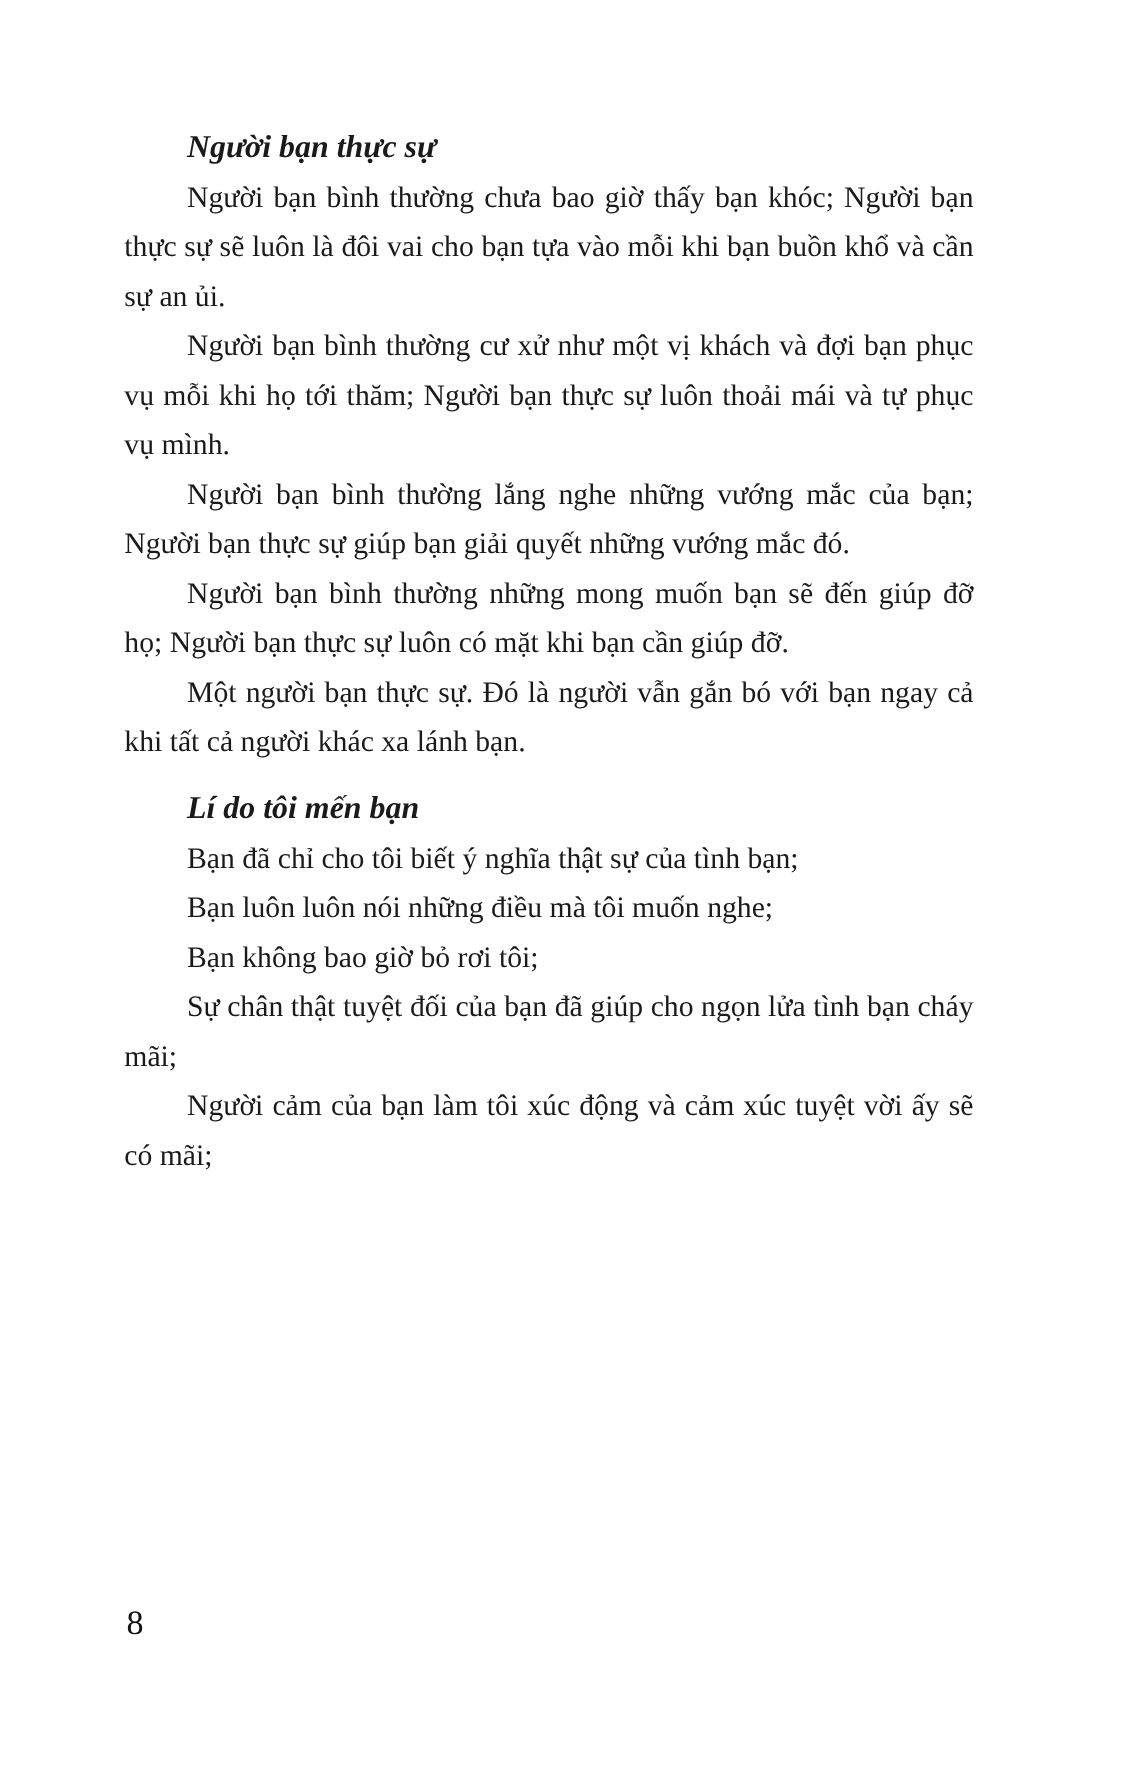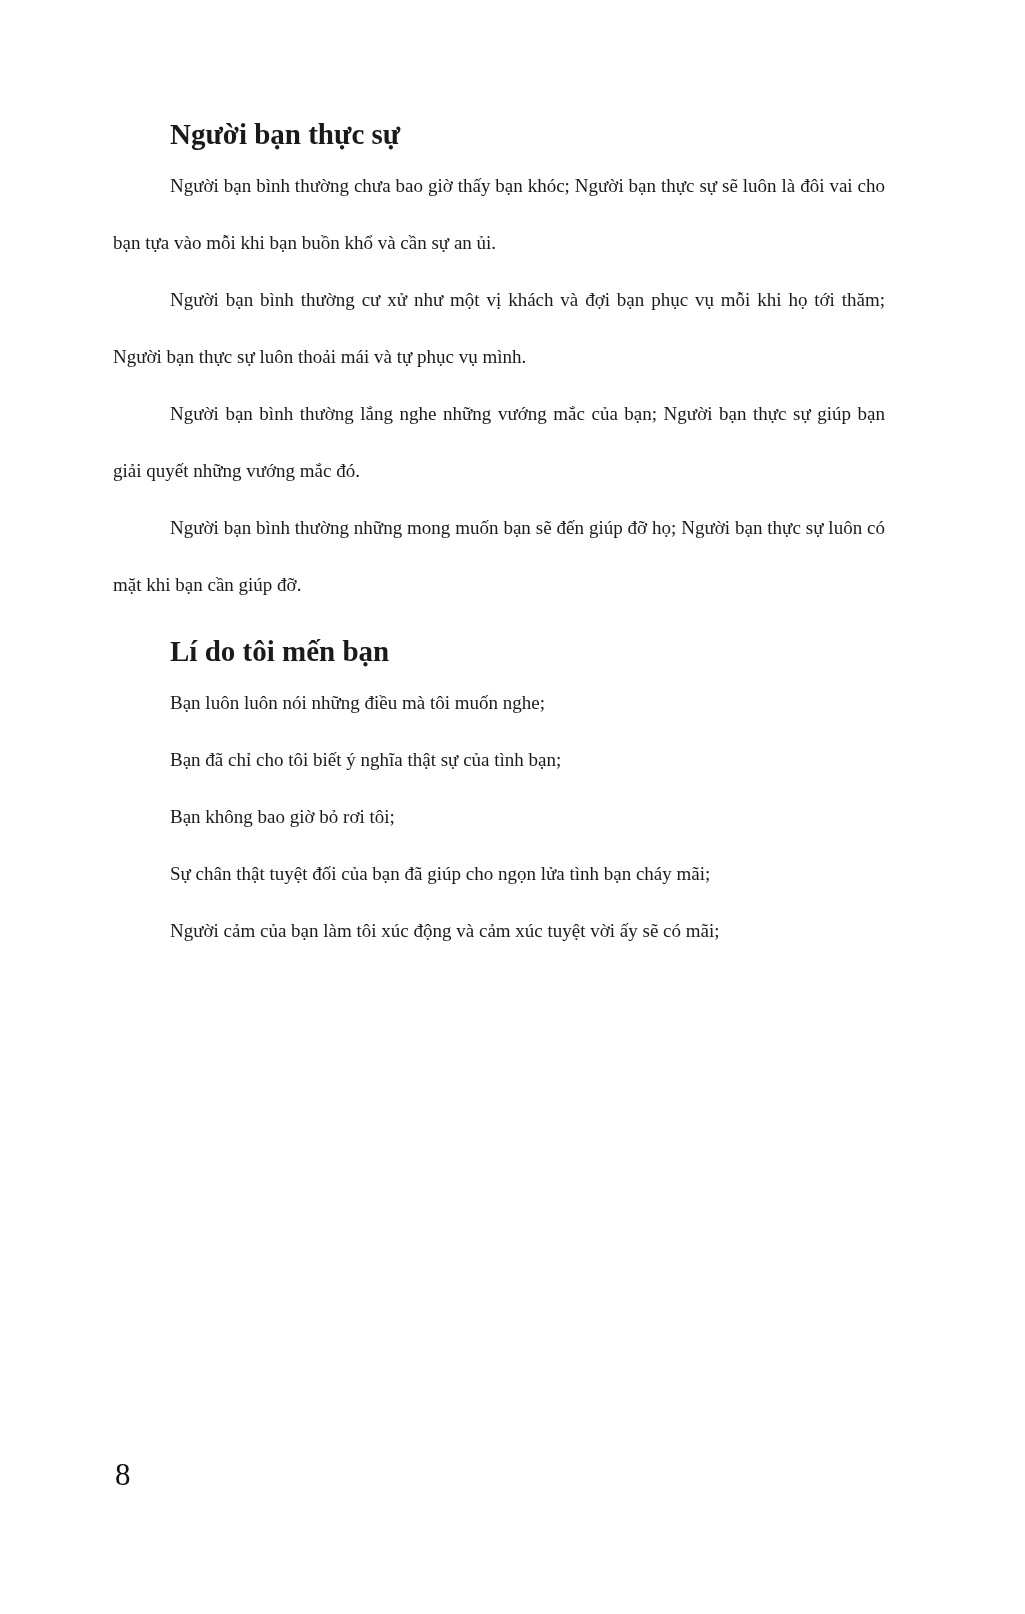--- a/index.html
+++ b/index.html
@@ -19,29 +19,30 @@
   .text-block {
     position: absolute;
     left: 113px;
     top: 112px;
     width: 772px;
   }
   .section-heading {
     font-size: 29px;
     line-height: 45px;
     font-weight: bold;
+    font-style: italic;
     text-indent: 57px;
     margin: 16px 0 0 0;
   }
   .section-heading:first-child {
     margin-top: 0;
   }
   .para {
-    font-size: 19px;
-    line-height: 57px;
+    font-size: 27px;
+    line-height: 45px;
     text-align: justify;
     text-indent: 57px;
     margin: 0;
   }
   .page-number {
     position: absolute;
     left: 115px;
     top: 1452px;
     font-size: 31px;
     line-height: 45px;
@@ -53,25 +54,26 @@
 
 <div class="page">
   <div class="text-block">
 
     <h2 class="section-heading">Người bạn thực sự</h2>
 
     <p class="para">Người bạn bình thường chưa bao giờ thấy bạn khóc; Người bạn thực sự sẽ luôn là đôi vai cho bạn tựa vào mỗi khi bạn buồn khổ và cần sự an ủi.</p>
     <p class="para">Người bạn bình thường cư xử như một vị khách và đợi bạn phục vụ mỗi khi họ tới thăm; Người bạn thực sự luôn thoải mái và tự phục vụ mình.</p>
     <p class="para">Người bạn bình thường lắng nghe những vướng mắc của bạn; Người bạn thực sự giúp bạn giải quyết những vướng mắc đó.</p>
     <p class="para">Người bạn bình thường những mong muốn bạn sẽ đến giúp đỡ họ; Người bạn thực sự luôn có mặt khi bạn cần giúp đỡ.</p>
+    <p class="para">Một người bạn thực sự. Đó là người vẫn gắn bó với bạn ngay cả khi tất cả người khác xa lánh bạn.</p>
 
     <h2 class="section-heading">Lí do tôi mến bạn</h2>
 
+    <p class="para">Bạn đã chỉ cho tôi biết ý nghĩa thật sự của tình bạn;</p>
     <p class="para">Bạn luôn luôn nói những điều mà tôi muốn nghe;</p>
-    <p class="para">Bạn đã chỉ cho tôi biết ý nghĩa thật sự của tình bạn;</p>
     <p class="para">Bạn không bao giờ bỏ rơi tôi;</p>
     <p class="para">Sự chân thật tuyệt đối của bạn đã giúp cho ngọn lửa tình bạn cháy mãi;</p>
     <p class="para">Người cảm của bạn làm tôi xúc động và cảm xúc tuyệt vời ấy sẽ có mãi;</p>
 
   </div>
 
   <div class="page-number">8</div>
 </div>
 
 </body></html>

